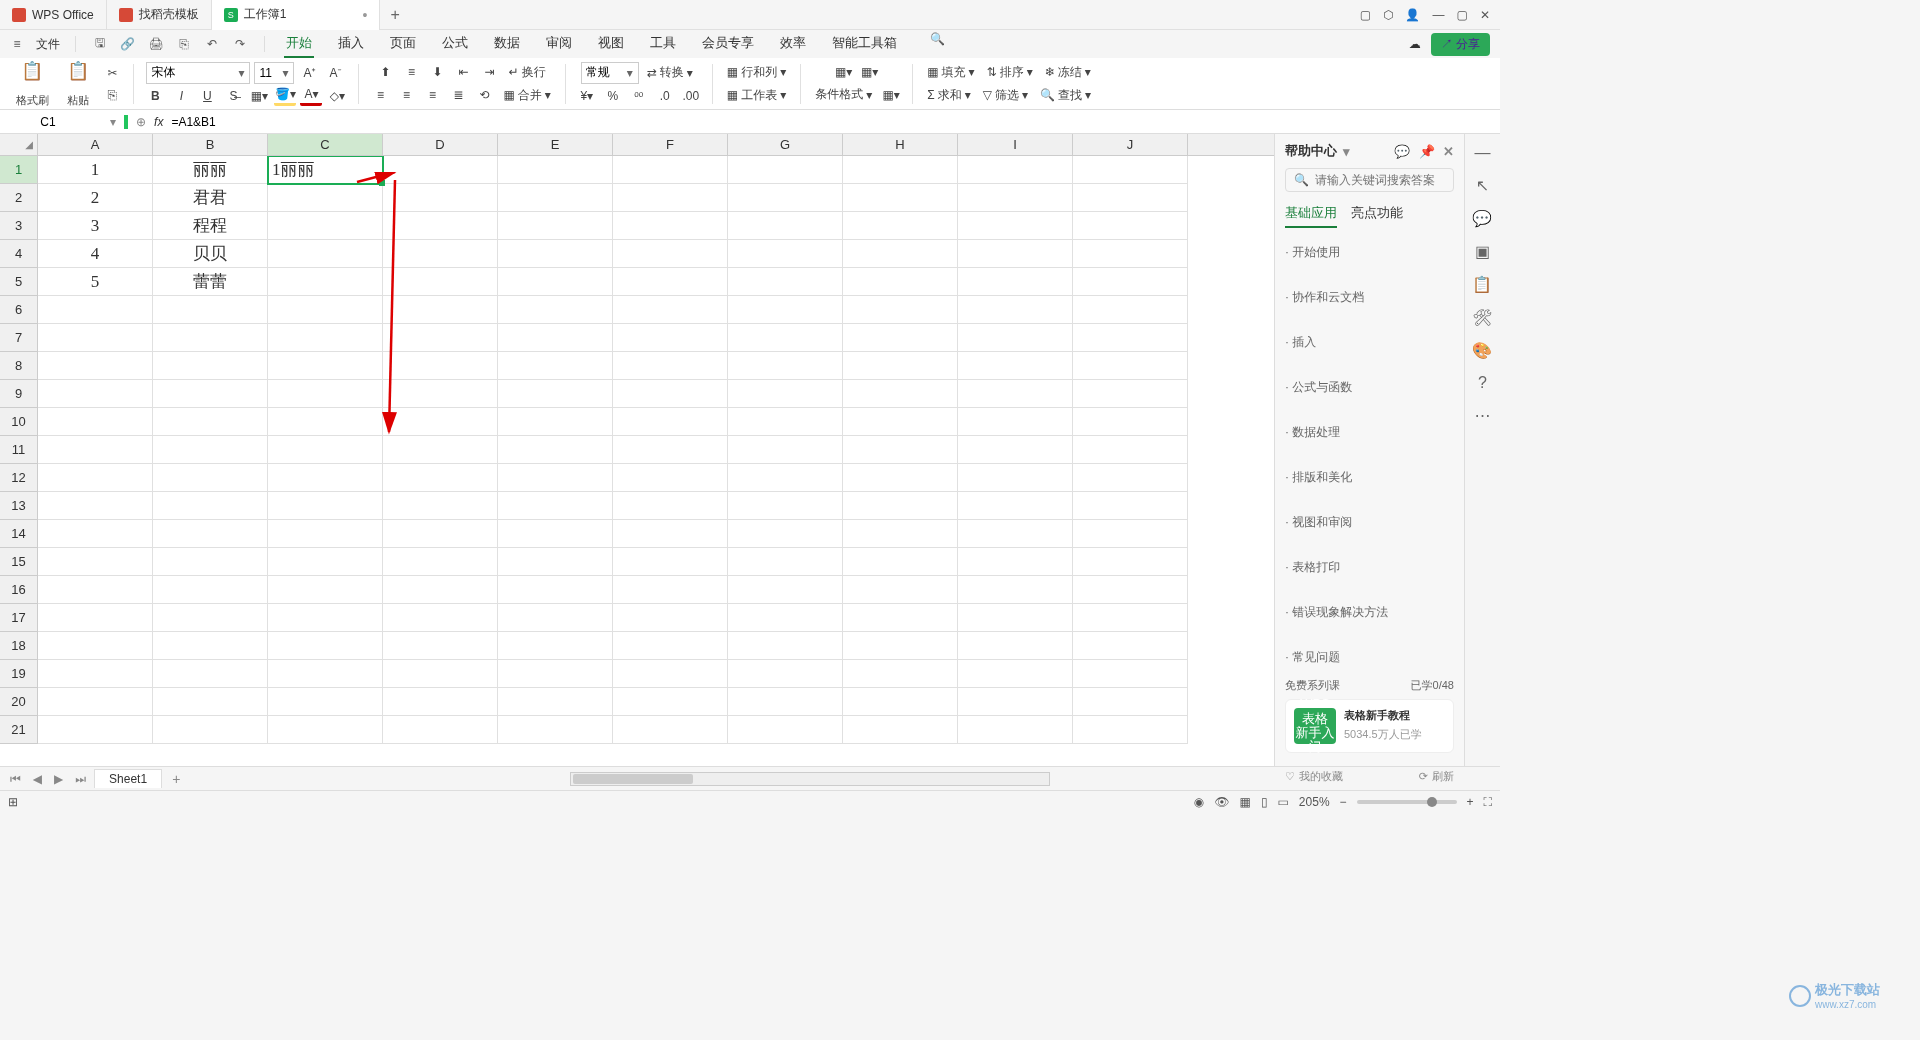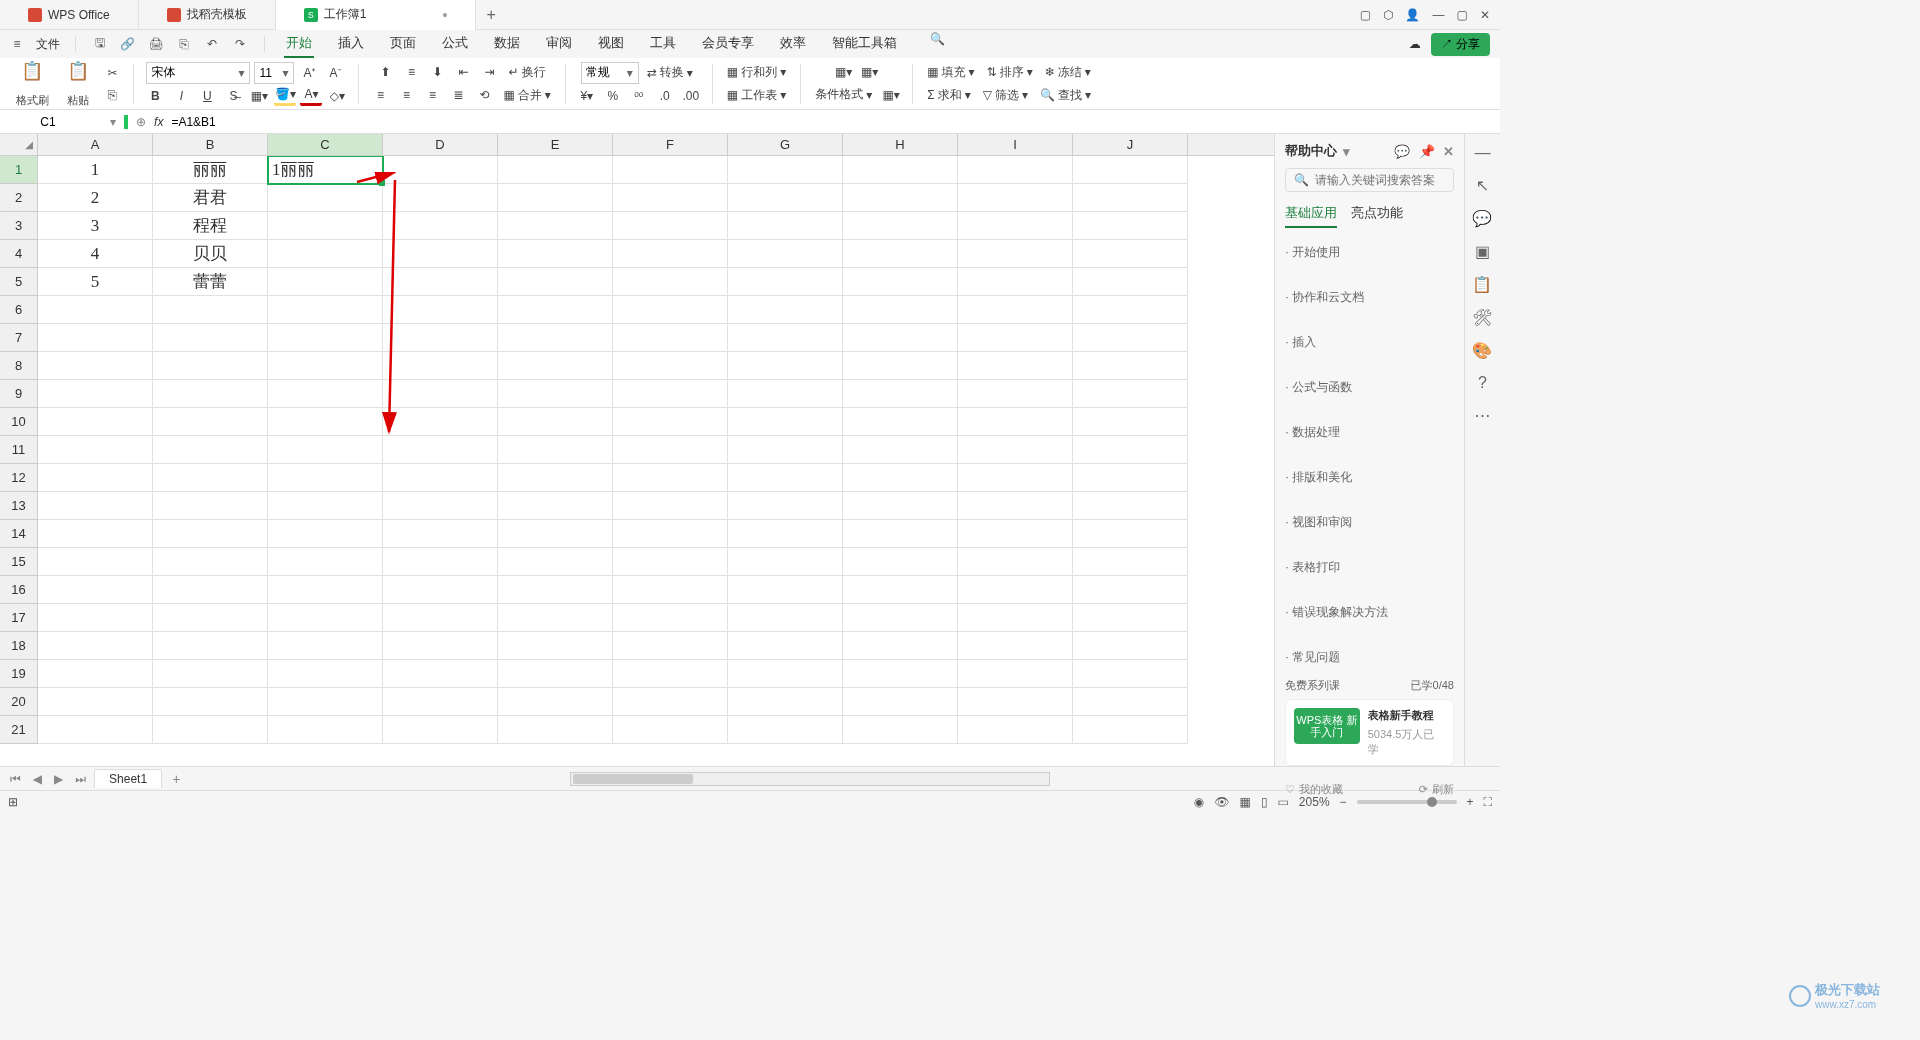--- a/index.html
+++ b/index.html
@@ -1,40 +1,40 @@
 <!DOCTYPE html>
 <html><head>
 <meta charset="utf-8">
 <style>
 * { margin: 0; padding: 0; box-sizing: border-box; font-family: "Microsoft YaHei", Arial, sans-serif; }
 body { background: #f5f5f5; width: 1500px; height: 812px; overflow: hidden; font-size: 12px; color: #333; }
 
 
 .titlebar { display: flex; height: 30px; align-items: center; background: #f5f5f5; border-bottom: 1px solid #e0e0e0; }
-.tab { display: flex; align-items: center; padding: 0 28px; height: 30px; gap: 6px; border-right: 1px solid #e0e0e0; cursor: pointer; }
+.tab { display: flex; align-items: center; padding: 0 12px; height: 30px; gap: 6px; border-right: 1px solid #e0e0e0; cursor: pointer; }
 .tab.active { background: #fff; }
 .tab-icon { width: 14px; height: 14px; display: inline-block; }
 .tab-icon.wps { background: #d64937; border-radius: 2px; }
 .tab-icon.doc { background: #d64937; border-radius: 2px; }
 .tab-icon.sheet { background: #1aad55; border-radius: 2px; color: #fff; font-size: 9px; line-height: 14px; text-align: center; }
 .tab-close { color: #999; font-size: 14px; }
 .tab-add { padding: 0 10px; font-size: 16px; color: #666; cursor: pointer; }
 .title-right { margin-left: auto; display: flex; gap: 12px; padding-right: 10px; align-items: center; color: #555; }
 .title-right span { cursor: pointer; }
 
 
 .menubar { display: flex; height: 28px; align-items: center; background: #f5f5f5; gap: 0; padding-left: 8px; }
 .menu-left { display: flex; align-items: center; gap: 10px; }
 .menu-icon { width: 18px; height: 18px; display: inline-flex; align-items: center; justify-content: center; color: #555; cursor: pointer; }
 .menu-sep { width: 1px; height: 16px; background: #ddd; margin: 0 5px; }
 .menu-items { display: flex; gap: 22px; margin-left: 14px; }
 .menu-item { font-size: 13px; color: #333; cursor: pointer; padding: 4px 2px; }
 .menu-item.active { color: #1a7f3b; border-bottom: 2px solid #1a7f3b; }
 .menubar-right { margin-left: auto; display: flex; gap: 10px; padding-right: 10px; align-items: center; }
-.share-btn { background: #2ca858; color: #000000; padding: 3px 10px; border-radius: 4px; font-size: 12px; cursor: pointer; }
+.share-btn { background: #2ca858; color: #4c1d95; padding: 3px 10px; border-radius: 4px; font-size: 12px; cursor: pointer; }
 
 
 .ribbon { display: flex; background: #fff; border-bottom: 1px solid #ddd; padding: 5px 10px; gap: 6px; align-items: center; height: 52px; }
 .ribbon-group { display: flex; flex-direction: column; align-items: center; gap: 2px; }
 .ribbon-group.vert { justify-content: center; }
 .ribbon-btn-big { display: flex; flex-direction: column; align-items: center; gap: 2px; padding: 2px 6px; cursor: pointer; }
 .ribbon-btn-big .icon { font-size: 18px; }
 .ribbon-btn-big .lbl { font-size: 11px; color: #444; margin-top: 9px; }
 .ribbon-row { display: flex; gap: 4px; align-items: center; }
 .ribbon-vsep { width: 1px; height: 40px; background: #e0e0e0; margin: 0 4px; }
@@ -79,21 +79,21 @@
 .help-search { border: 1px solid #ddd; border-radius: 4px; padding: 4px 8px; display: flex; align-items: center; gap: 6px; color: #999; }
 .help-search input { border: none; background: transparent; outline: none; flex: 1; font-size: 12px; }
 .help-tabs { display: flex; gap: 14px; font-size: 13px; padding: 4px 0; }
 .help-tab { cursor: pointer; padding-bottom: 4px; }
 .help-tab.active { color: #1a7f3b; border-bottom: 2px solid #1a7f3b; font-weight: normal; }
 .help-list { display: flex; flex-direction: column; gap: 28px; font-size: 12px; color: #666; padding: 4px 0; }
 .help-list div { cursor: pointer; }
 .help-course { margin-top: auto; }
 .help-course-head { display: flex; justify-content: space-between; font-size: 11px; color: #666; margin-bottom: 6px; }
 .course-card { display: flex; gap: 8px; background: #fff; border-radius: 6px; padding: 8px; border: 1px solid #eee; }
-.course-thumb { width: 66px; height: 36px; background: #2ca858; border-radius: 4px; font-size: 11px; color: #fff; display: flex; align-items: center; justify-content: center; text-align: center; line-height: 1.1; }
+.course-thumb { width: 42px; height: 36px; background: #2ca858; border-radius: 4px; font-size: 13px; color: #fff; display: flex; align-items: center; justify-content: center; text-align: center; line-height: 1.1; }
 .course-info { display: flex; flex-direction: column; gap: 4px; font-size: 11px; }
 .help-footer { display: flex; justify-content: space-between; font-size: 11px; color: #888; margin-top: 8px; }
 .help-footer span { cursor: pointer; display: flex; align-items: center; gap: 4px; }
 
 
 .right-rail { width: 36px; background: #f5f5f5; border-left: 1px solid #ddd; display: flex; flex-direction: column; align-items: center; gap: 14px; padding-top: 10px; color: #666; }
 .right-rail span { cursor: pointer; font-size: 16px; }
 
 
 .sheet-tabs { display: flex; align-items: center; height: 24px; background: #f5f5f5; border-top: 1px solid #ddd; padding: 0 6px; gap: 4px; }

